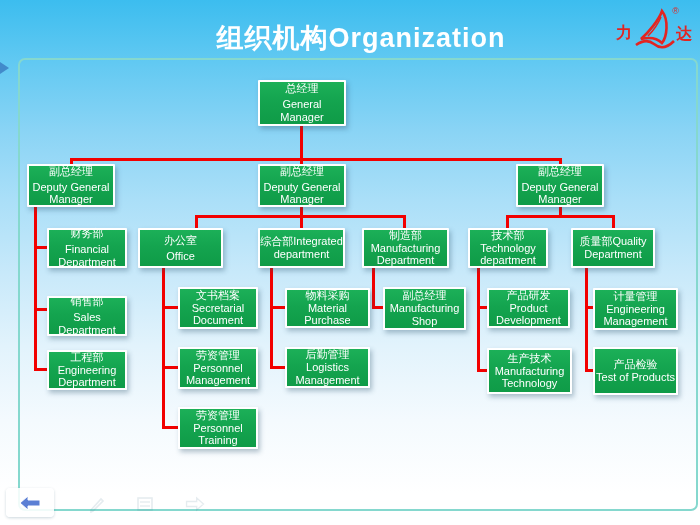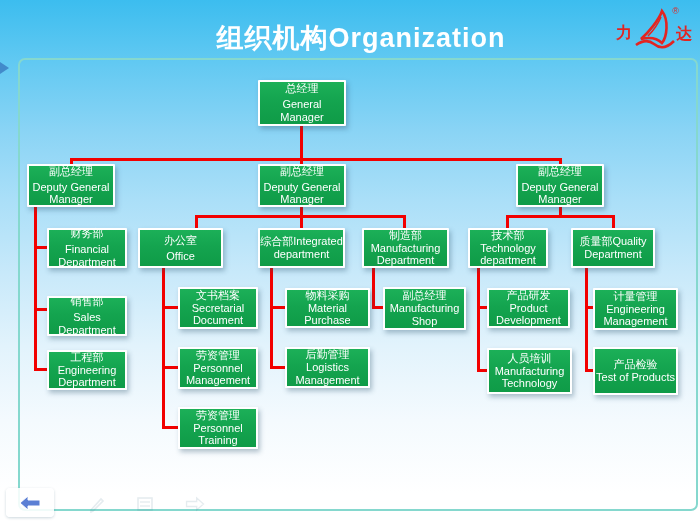--- a/index.html
+++ b/index.html
@@ -207,21 +207,21 @@
     <span>Manufacturing</span>
     <span>Shop</span>
 </div>
 
 <div class="orgbox" style="left:487px;top:288px;width:83px;height:40px">
   <span>产品研发Product</span>
     <span>Development</span>
     <span></span>
 </div>
 <div class="orgbox" style="left:487px;top:348px;width:85px;height:46px">
-  <span>人员培训</span>
+  <span>生产技术</span>
     <span>Manufacturing</span>
     <span>Technology</span>
 </div>
 
 <div class="orgbox" style="left:593px;top:288px;width:85px;height:42px">
   <span>计量管理</span>
     <span>Engineering</span>
     <span>Management</span>
 </div>
 <div class="orgbox" style="left:593px;top:347px;width:85px;height:48px">

